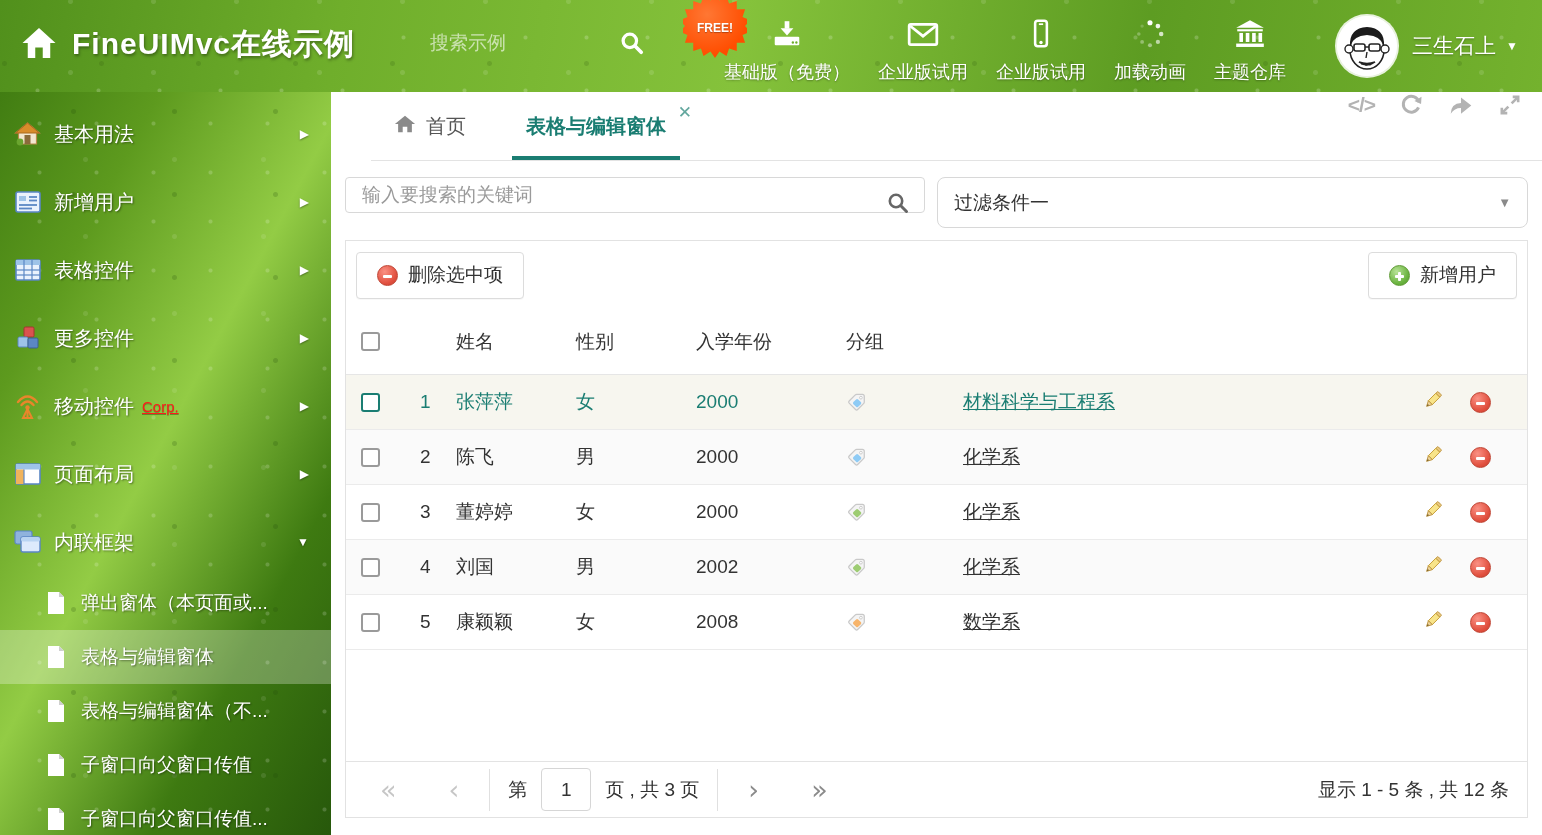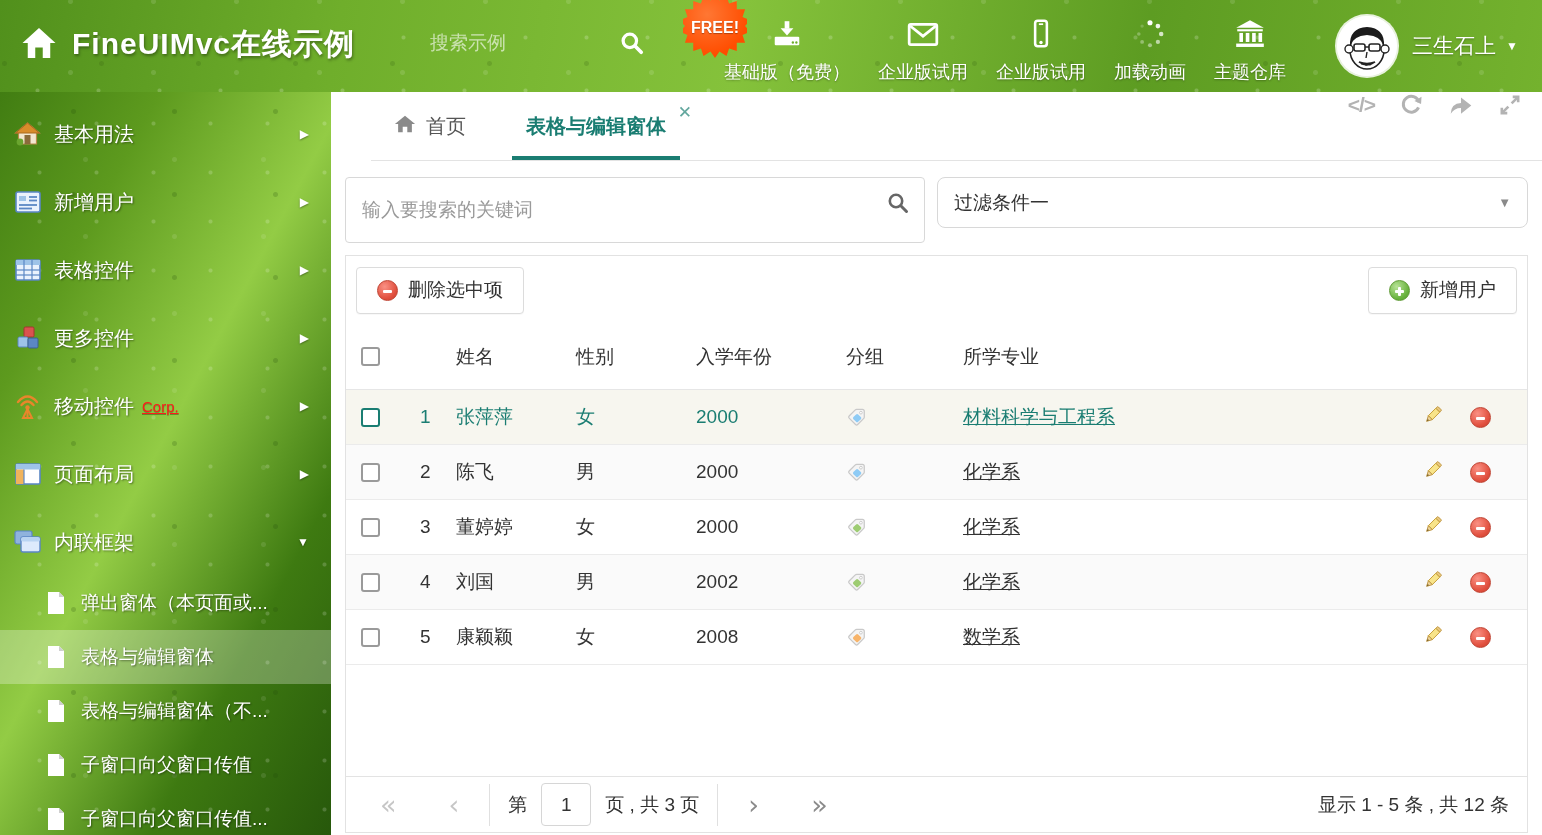--- a/index.html
+++ b/index.html
@@ -19,21 +19,21 @@
     background-position:7px 11px, 29px 37px, 53px 19px; }
   .logo-group { position:absolute; left:20px; top:24px; display:flex; align-items:center; gap:14px; }
   .logo-title { font-size:30px; font-weight:bold; text-shadow:1px 2px 3px rgba(0,0,0,.35); letter-spacing:1px; }
   .hdr-search { position:absolute; left:430px; top:30px; display:flex; align-items:center; width:215px; }
   .hdr-search-ph { font-size:19px; color:rgba(255,255,255,.62); }
   .hdr-search-icon { position:absolute; right:0; top:0px; }
   .free-badge { position:absolute; left:683px; top:-6px; width:64px; height:64px;
     background:radial-gradient(circle at 38% 32%, #ff7733, #ff4d00 70%);
     clip-path:polygon(50% 0%,57% 10%,68% 3%,72% 15%,84% 11%,84% 24%,97% 24%,93% 36%,105% 41%,97% 50%,105% 59%,93% 64%,97% 76%,84% 76%,84% 89%,72% 85%,68% 97%,57% 90%,50% 100%,43% 90%,32% 97%,28% 85%,16% 89%,16% 76%,3% 76%,7% 64%,-5% 59%,3% 50%,-5% 41%,7% 36%,3% 24%,16% 24%,16% 11%,28% 15%,32% 3%,43% 10%);
     display:flex; align-items:center; justify-content:center; }
-  .free-badge span { font-size:16px; font-weight:bold; margin-top:4px; text-shadow:0 1px 1px rgba(0,0,0,.3); }
+  .free-badge span { font-size:12px; font-weight:bold; margin-top:4px; text-shadow:0 1px 1px rgba(0,0,0,.3); }
   .hdr-nav { position:absolute; left:724px; top:18px; display:flex; align-items:flex-start; gap:28px; }
   .hdr-nav-item { display:flex; flex-direction:column; align-items:center; gap:6px; cursor:pointer; }
   .hdr-nav-item .lbl { font-size:18px; text-shadow:0 1px 2px rgba(0,0,0,.35); white-space:nowrap; }
   .avatar { position:absolute; left:1337px; top:16px; width:60px; height:60px; border-radius:50%;
     background:#fff; overflow:hidden; box-shadow:0 0 0 2px rgba(255,255,255,.85); }
   .user-group { position:absolute; left:1412px; top:32px; display:flex; align-items:center; gap:10px; cursor:pointer; }
   .user-name { font-size:21px; text-shadow:0 1px 2px rgba(0,0,0,.35); }
   .caret-down-white { font-size:12px; }
 
   
@@ -69,21 +69,21 @@
     padding:0 14px; cursor:pointer; }
   .tab-active .t-lbl { color:#1a7d72; font-size:20px; font-weight:bold; }
   .tab-active .t-close { position:absolute; right:-12px; top:10px; color:#63a79e; font-size:17px; font-weight:bold; cursor:pointer; }
   .tab-active::after { content:""; position:absolute; left:0; right:0; bottom:0; height:4px; background:#1a7d72; }
   .tab-tools { margin-left:auto; margin-right:20px; display:flex; align-items:center; gap:24px; }
   .tab-tools .tool { cursor:pointer; display:flex; align-items:center; }
   .code-txt { color:#b3b3b3; font-size:21px; font-weight:bold; letter-spacing:-1px; }
 
   .content { flex:1; display:flex; flex-direction:column; padding:16px 14px 0 14px; min-height:0; }
   .filter-row { display:flex; gap:12px; flex:0 0 51px; }
-  .search-box { position:relative; width:580px; height:66px; border:1px solid #d8d8d8; border-radius:4px; background:#fff; }
+  .search-box { position:relative; width:580px; height:36px; border:1px solid #d8d8d8; border-radius:4px; background:#fff; }
   .search-box input { width:100%; height:100%; border:none; outline:none; background:transparent;
     font-size:19px; color:#333; padding:0 50px 0 16px; font-family:inherit; }
   .search-box input::placeholder { color:#9a9a9a; }
   .search-box .mag { position:absolute; right:14px; top:13px; cursor:pointer; }
   .filter-select { position:relative; flex:1; height:51px; border:1px solid #d8d8d8; border-radius:8px;
     display:flex; align-items:center; padding:0 16px; font-size:19px; color:#333; cursor:pointer; background:#fff; }
   .filter-select .caret { position:absolute; right:16px; color:#8a8a8a; font-size:13px; }
 
   .panel { margin-top:12px; border:1px solid #e2e2e2; display:flex; flex-direction:column; height:578px; background:#fff; }
   .panel-toolbar { flex:0 0 68px; display:flex; align-items:center; padding:0 10px; }
@@ -473,21 +473,20 @@
 
           <div class="thead">
             <div class="cell c-check">
                 <span class="checkbox"></span>
               </div>
             <div class="cell c-num"></div>
             <div class="cell c-name">姓名</div>
             <div class="cell c-gender">性别</div>
             <div class="cell c-year">入学年份</div>
             <div class="cell c-group">分组</div>
-            <div class="cell c-major">所学专业</div>
             <div class="cell c-actions"></div>
           </div>
 
           <div class="trow selected">
             <div class="cell c-check">
                 <span class="checkbox"></span>
               </div>
             <div class="cell c-num">1</div>
             <div class="cell c-name">张萍萍</div>
             <div class="cell c-gender">女</div>

